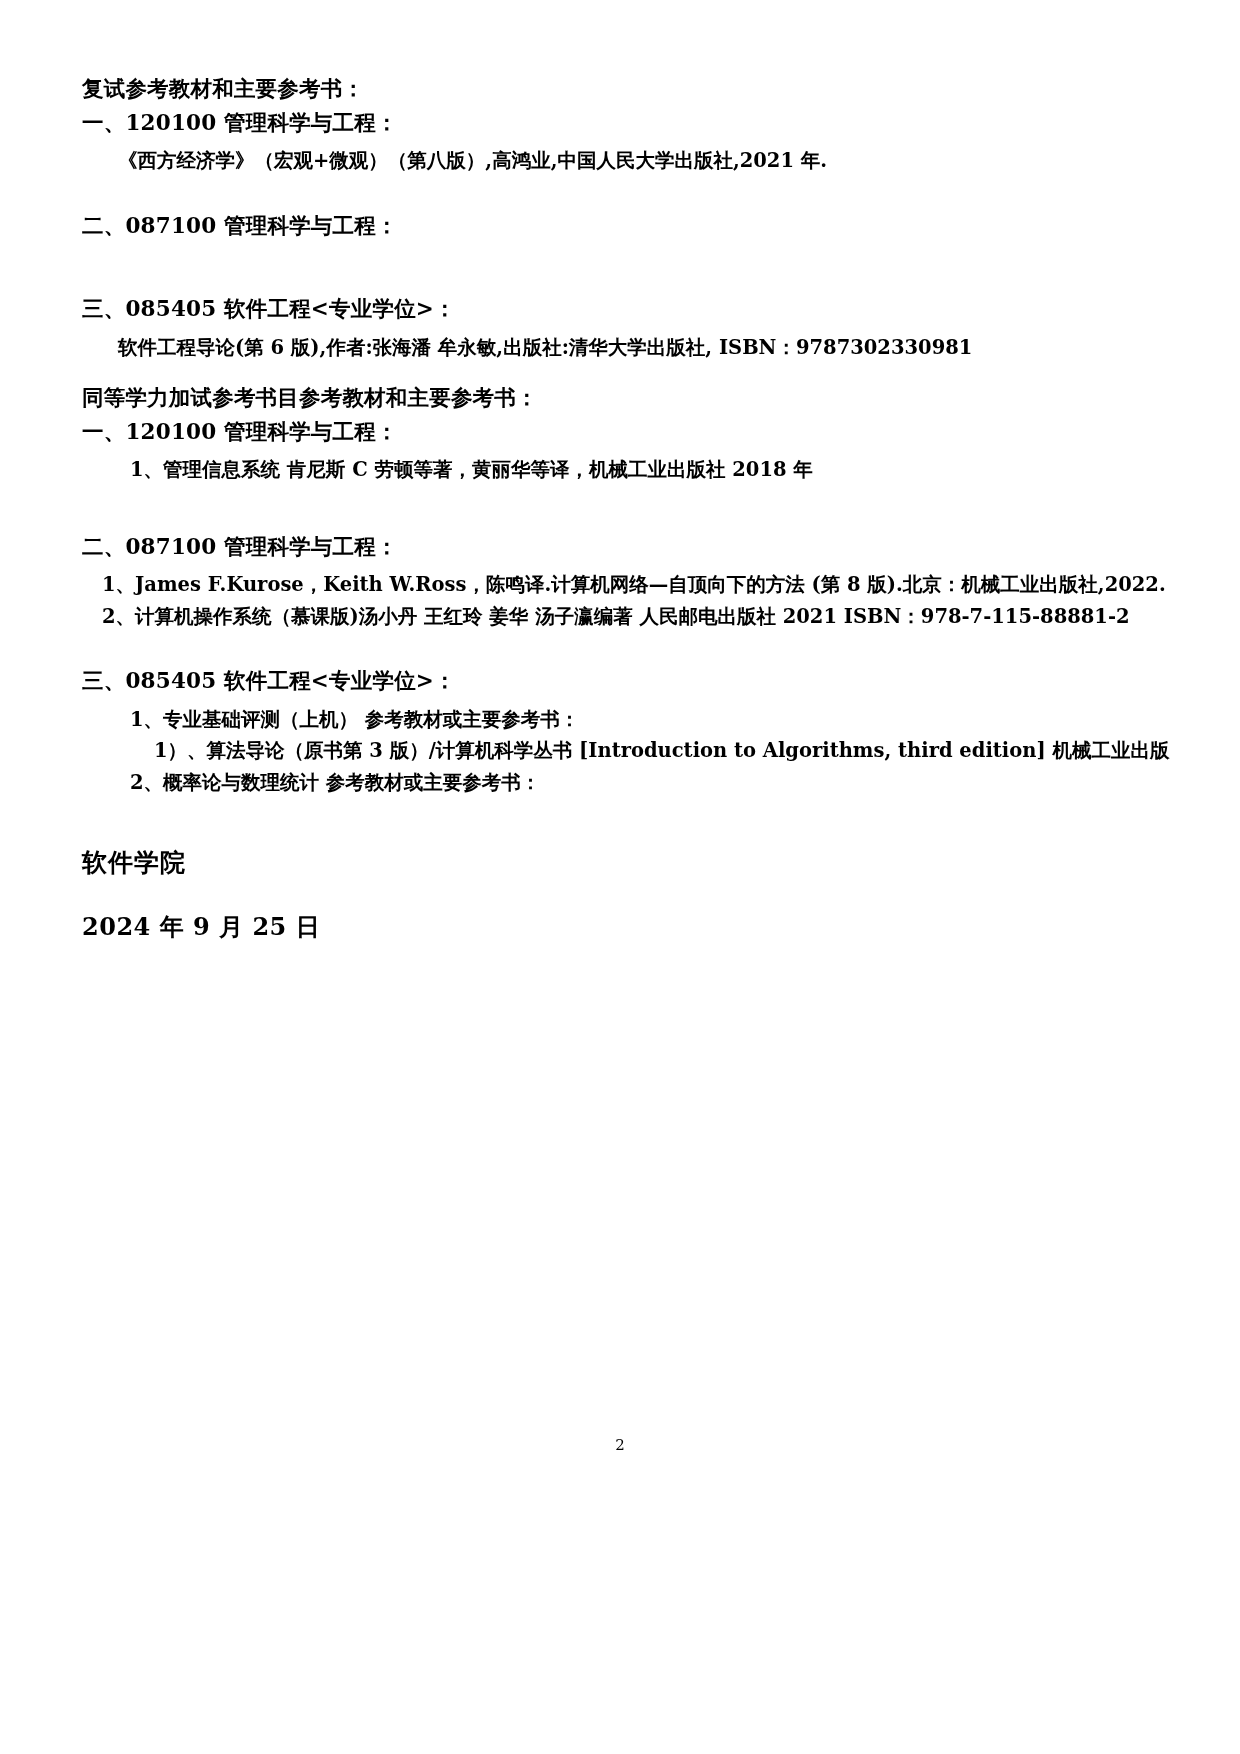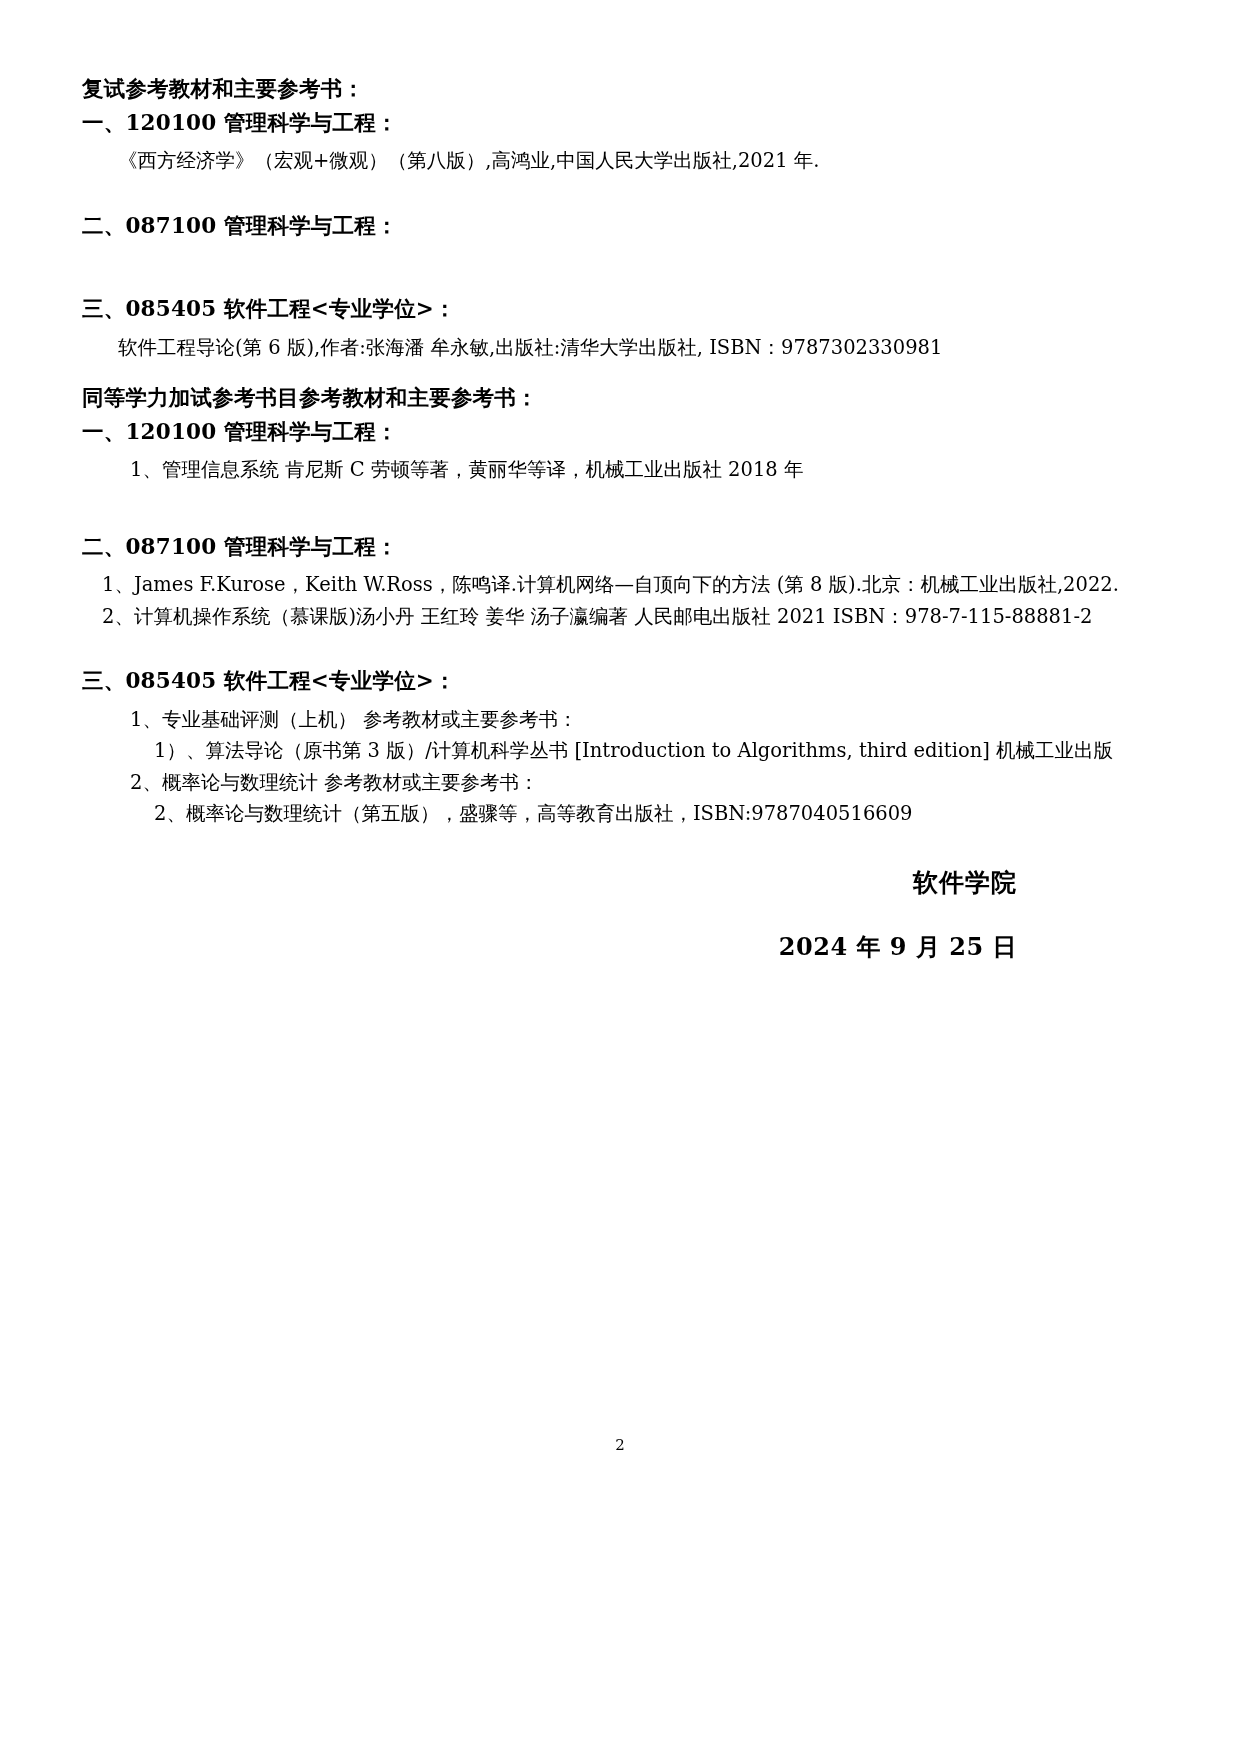--- a/index.html
+++ b/index.html
@@ -40,34 +40,35 @@
     font-weight: bold;
     font-size: 21.5px;
     line-height: 1.0;
     letter-spacing: 0.2px;
     white-space: nowrap;
   }
   .body-line {
     font-size: 19.5px;
     line-height: 1.0;
     white-space: nowrap;
+    font-weight: bold;
   }
 
   .gap-lg { height: 44px; }
   .gap-md { height: 30px; }
   .gap-sm { height: 18px; }
   .gap-xs { height: 12px; }
 
   .indent1 { padding-left: 36px; }
   .indent2 { padding-left: 48px; }
   .indent3 { padding-left: 20px; }
   .indent4 { padding-left: 72px; }
 
   .sign-block {
-    text-align: right;
+    text-align: left;
     padding-right: 125px;
   }
   .sign-name {
     font-weight: bold;
     font-size: 25px;
     line-height: 1.0;
     letter-spacing: 1px;
   }
   .sign-date {
     font-weight: bold;
@@ -158,21 +159,20 @@
 
     <div class="body-line indent4">1）、算法导论（原书第 3 版）/计算机科学丛书 [Introduction to Algorithms, third edition]  机械工业出版</div>
 
 
     <div class="gap-xs"></div>
 
     <div class="body-line indent2">2、概率论与数理统计 参考教材或主要参考书：</div>
 
     <div class="gap-xs"></div>
 
-    <div class="body-line indent4">2、概率论与数理统计（第五版），盛骤等，高等教育出版社，ISBN:9787040516609</div>
 
     <div style="height:46px"></div>
 
     <div class="sign-block">
       <div class="sign-name">软件学院</div>
       <div style="height:34px"></div>
       <div class="sign-date">2024 年 9 月 25 日</div>
     </div>
 
   </div>

